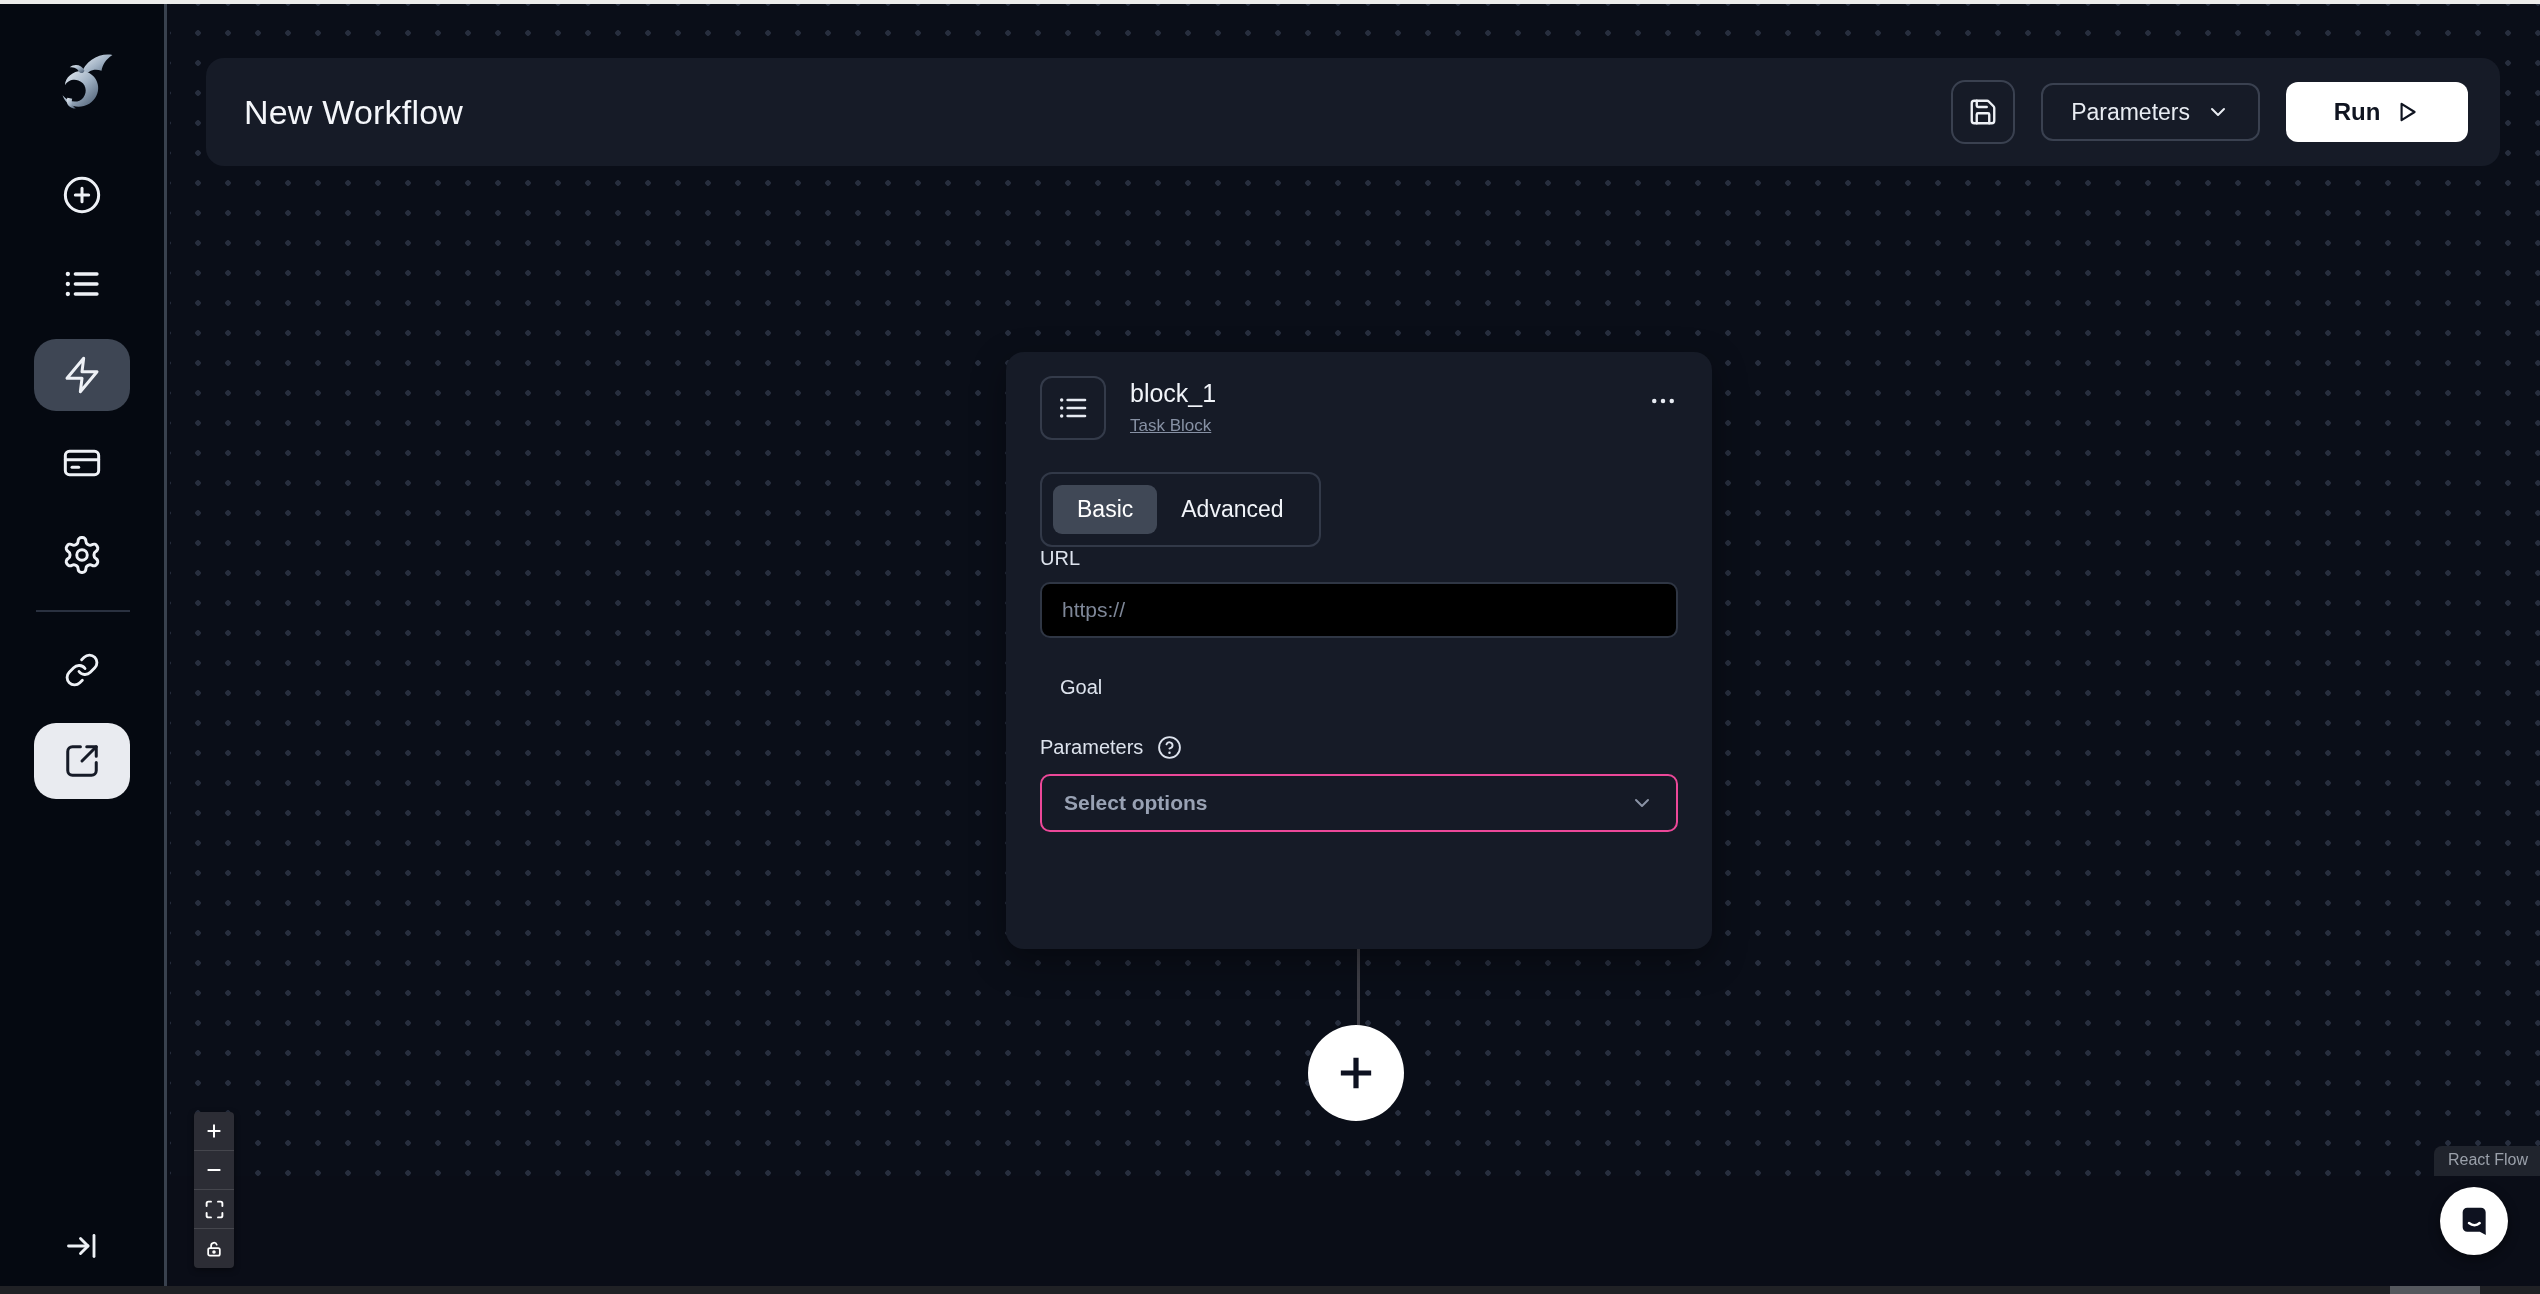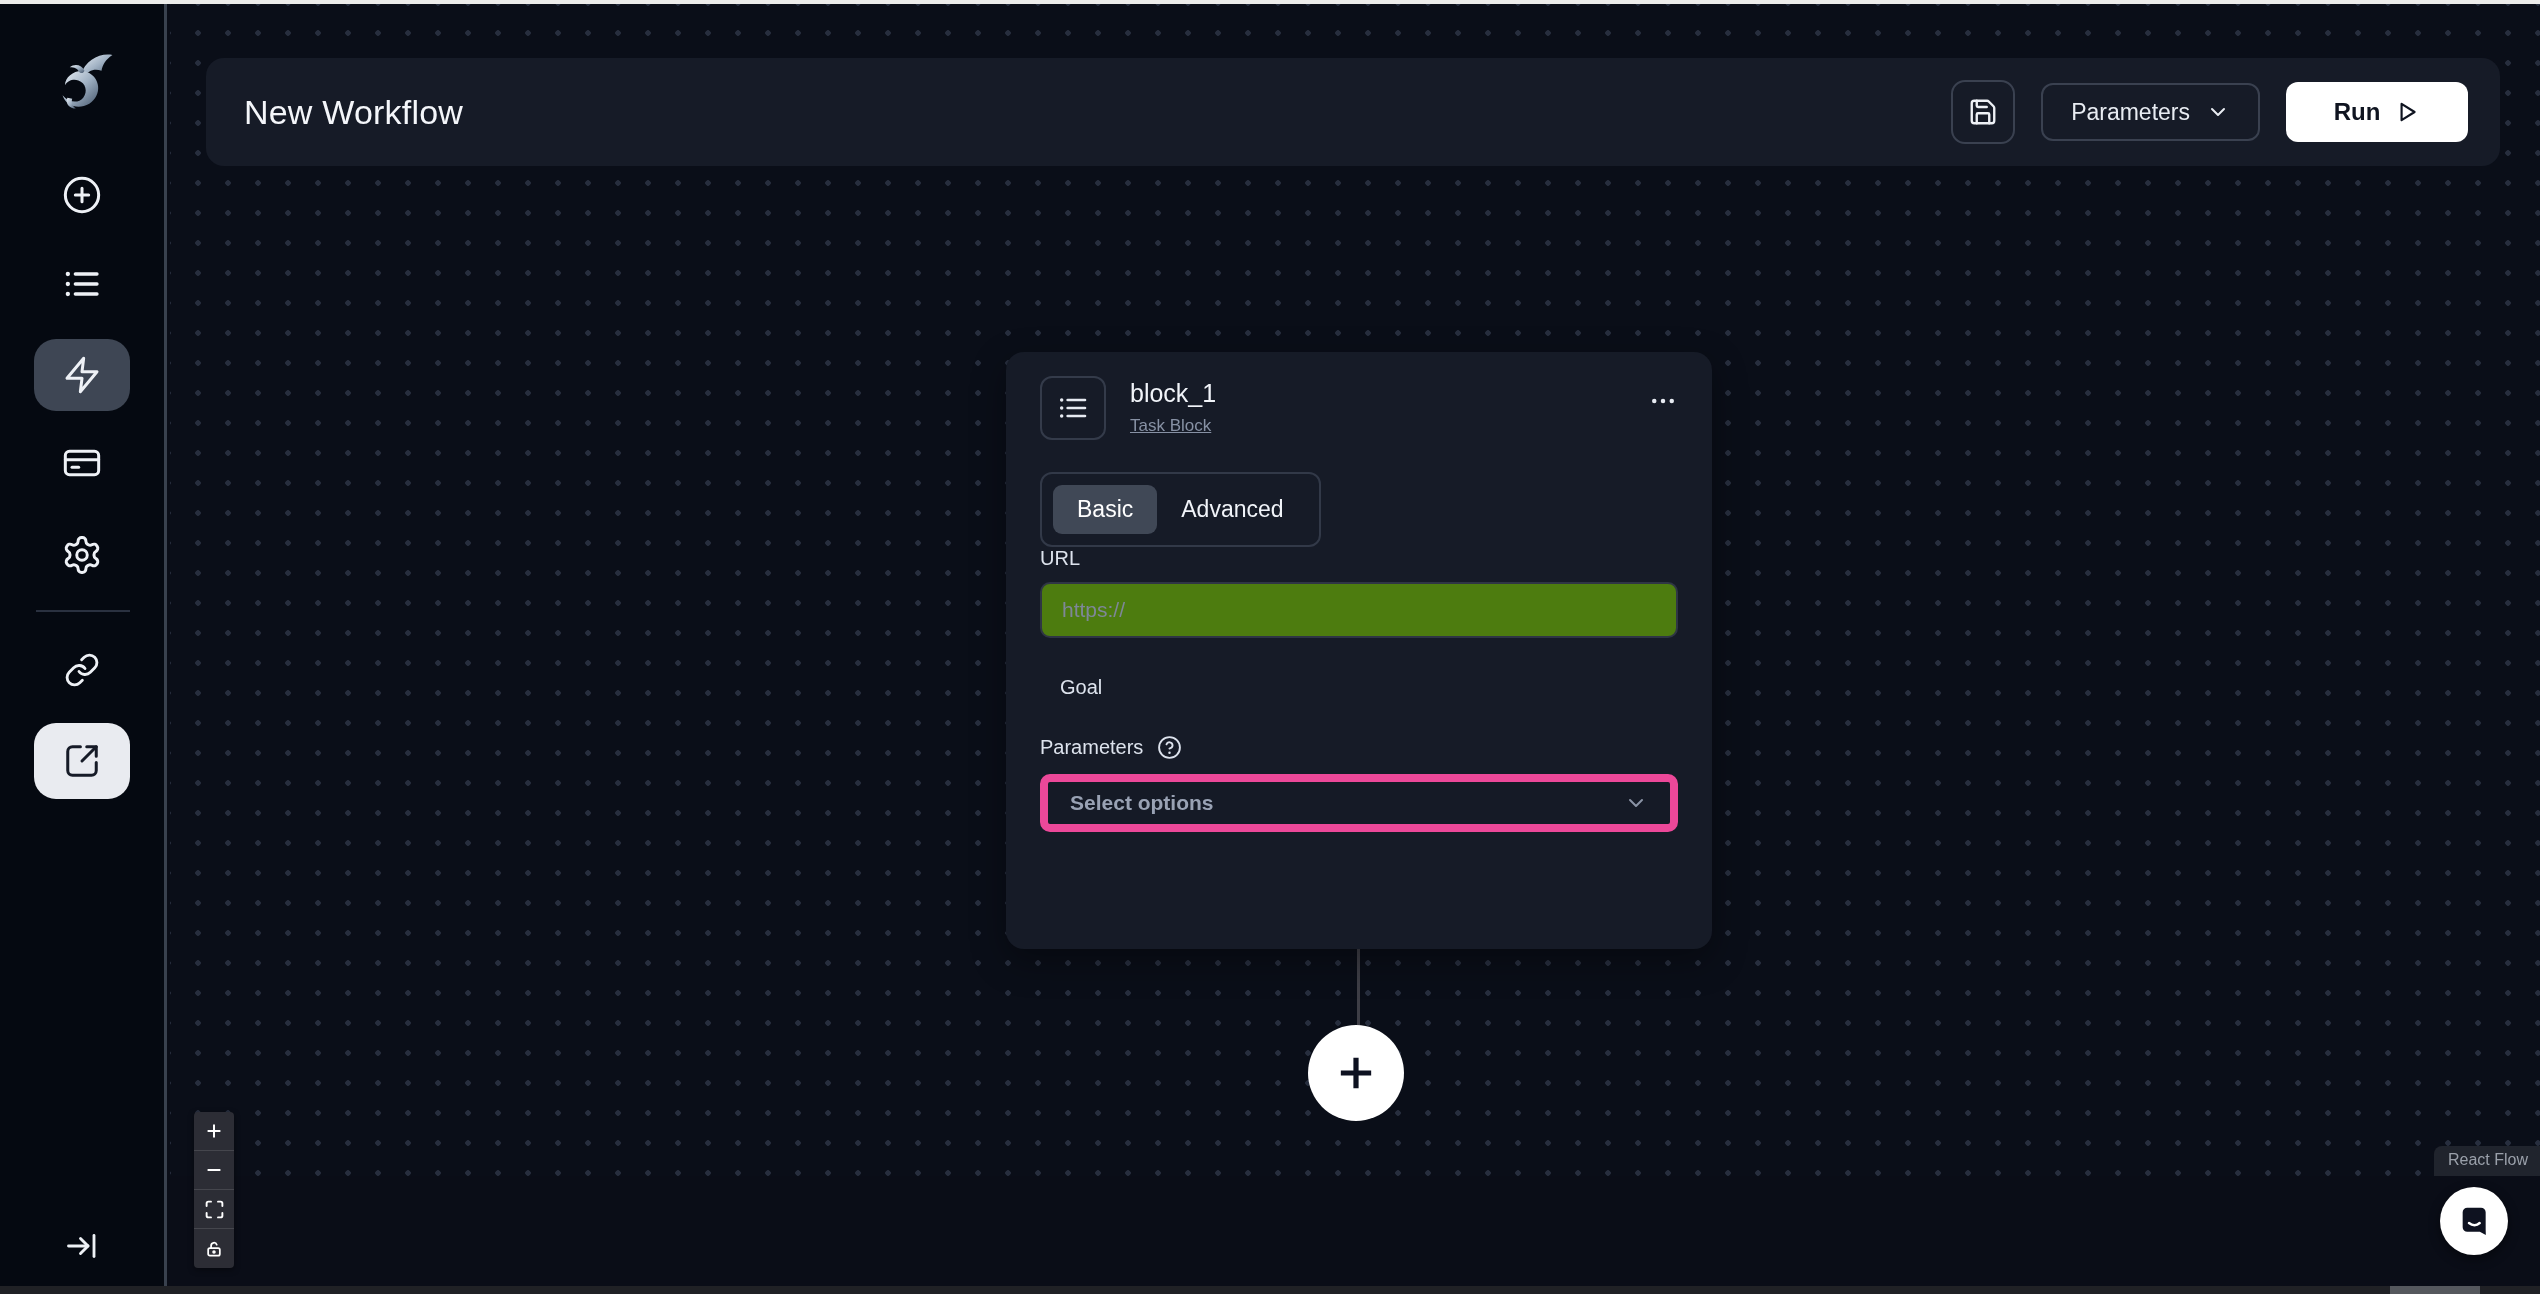--- a/index.html
+++ b/index.html
@@ -81,26 +81,26 @@
   }
   .tab { font-size:23px; padding:11px 24px; border-radius:9px; color:#f1f4f9; cursor:pointer; }
   .tab.active { background:#404856; color:#ffffff; }
 
   .field-label { font-size:20px; color:#dde3ed; display:flex; align-items:center; gap:14px; }
   .group-url { }
   .group-goal { margin-top:38px;margin-left:20px; }
   .group-params { margin-top:36px; }
   .text-input {
     margin-top:12px; width:100%; height:56px; border:2px solid #2f3644; border-radius:10px;
-    background:#4d7c0f; color:#e8ecf2; font-size:21px; padding:0 20px; outline:none; font-family:inherit;
+    background:#000000; color:#e8ecf2; font-size:21px; padding:0 20px; outline:none; font-family:inherit;
   }
   .text-input::placeholder { color:#7e8798; }
   .group-goal .text-input { height:52px; }
   .select-box {
-    margin-top:14px; height:58px; border:8px solid #ec4899; border-radius:10px; background:#151a26;
+    margin-top:14px; height:58px; border:2px solid #ec4899; border-radius:10px; background:#151a26;
     display:flex; align-items:center; justify-content:space-between; padding:10px 22px; cursor:pointer;
   }
   .select-text { font-size:21px; font-weight:700; color:#99a2b4; }
   .help-icon { color:#dde3ed; }
 
   
   .edge-line { position:absolute; left:1187px; top:943px; width:3px; height:82px; background:#3e3e46; }
   .plus-node {
     position:absolute; left:1138px; top:1021px; width:96px; height:96px; border-radius:50%;
     background:#ffffff; color:#0d1120; display:flex; align-items:center; justify-content:center;

